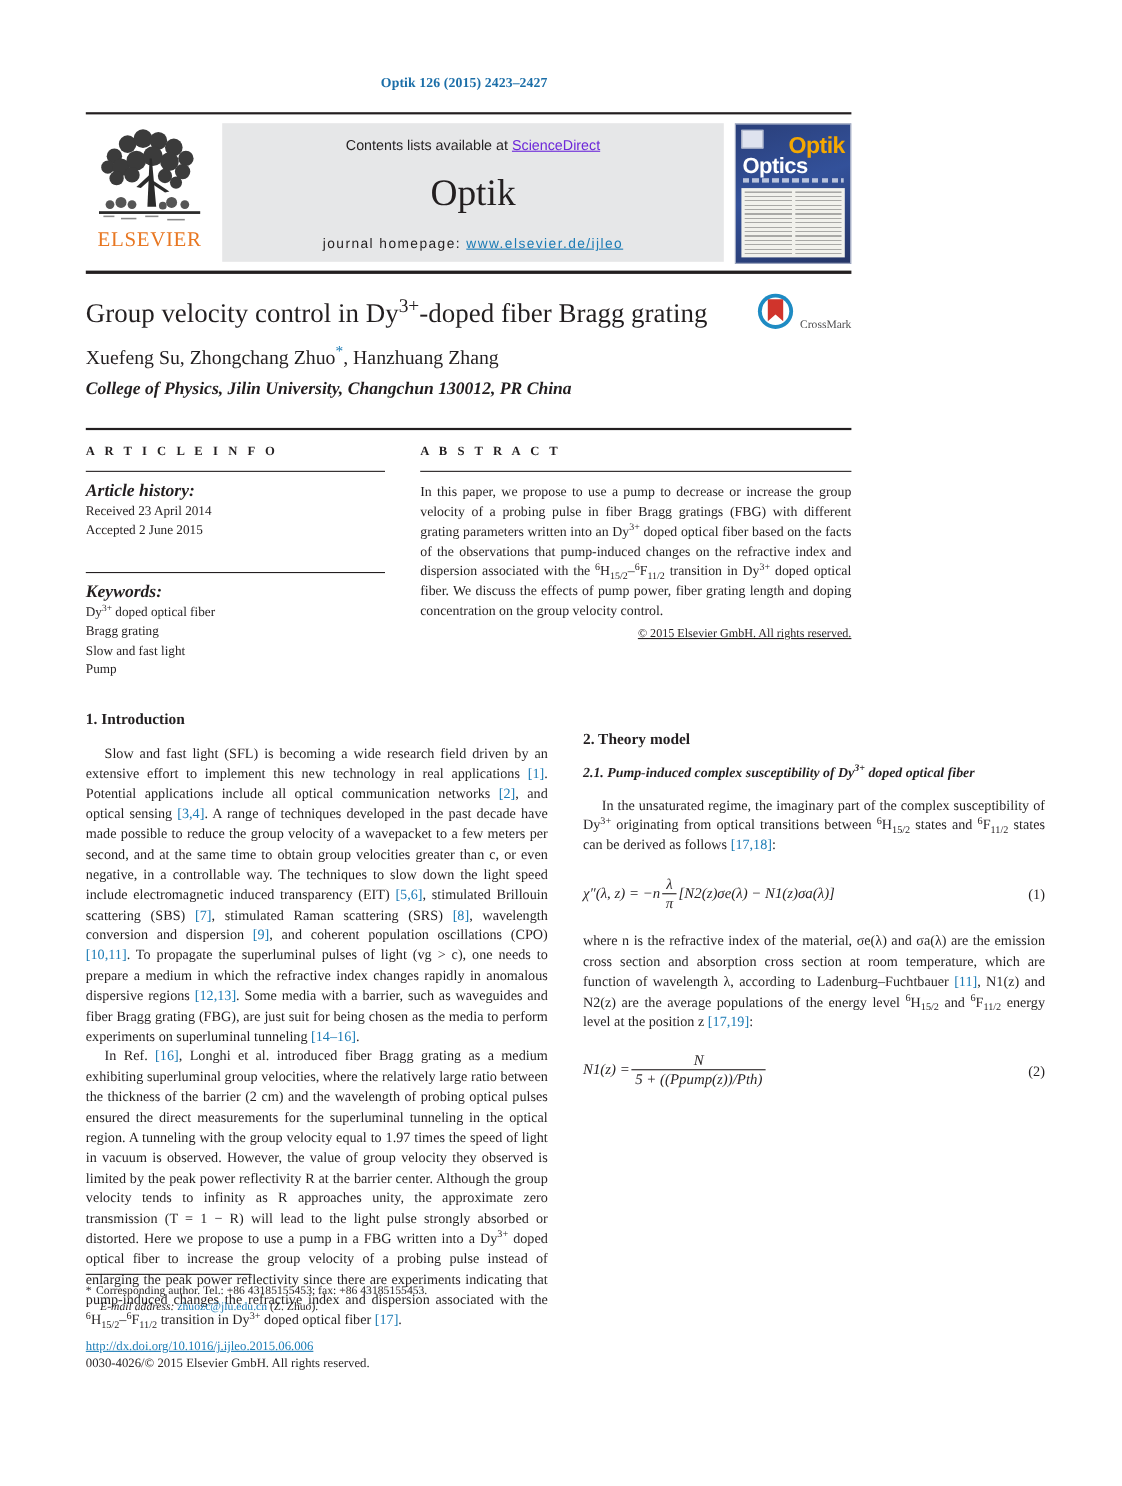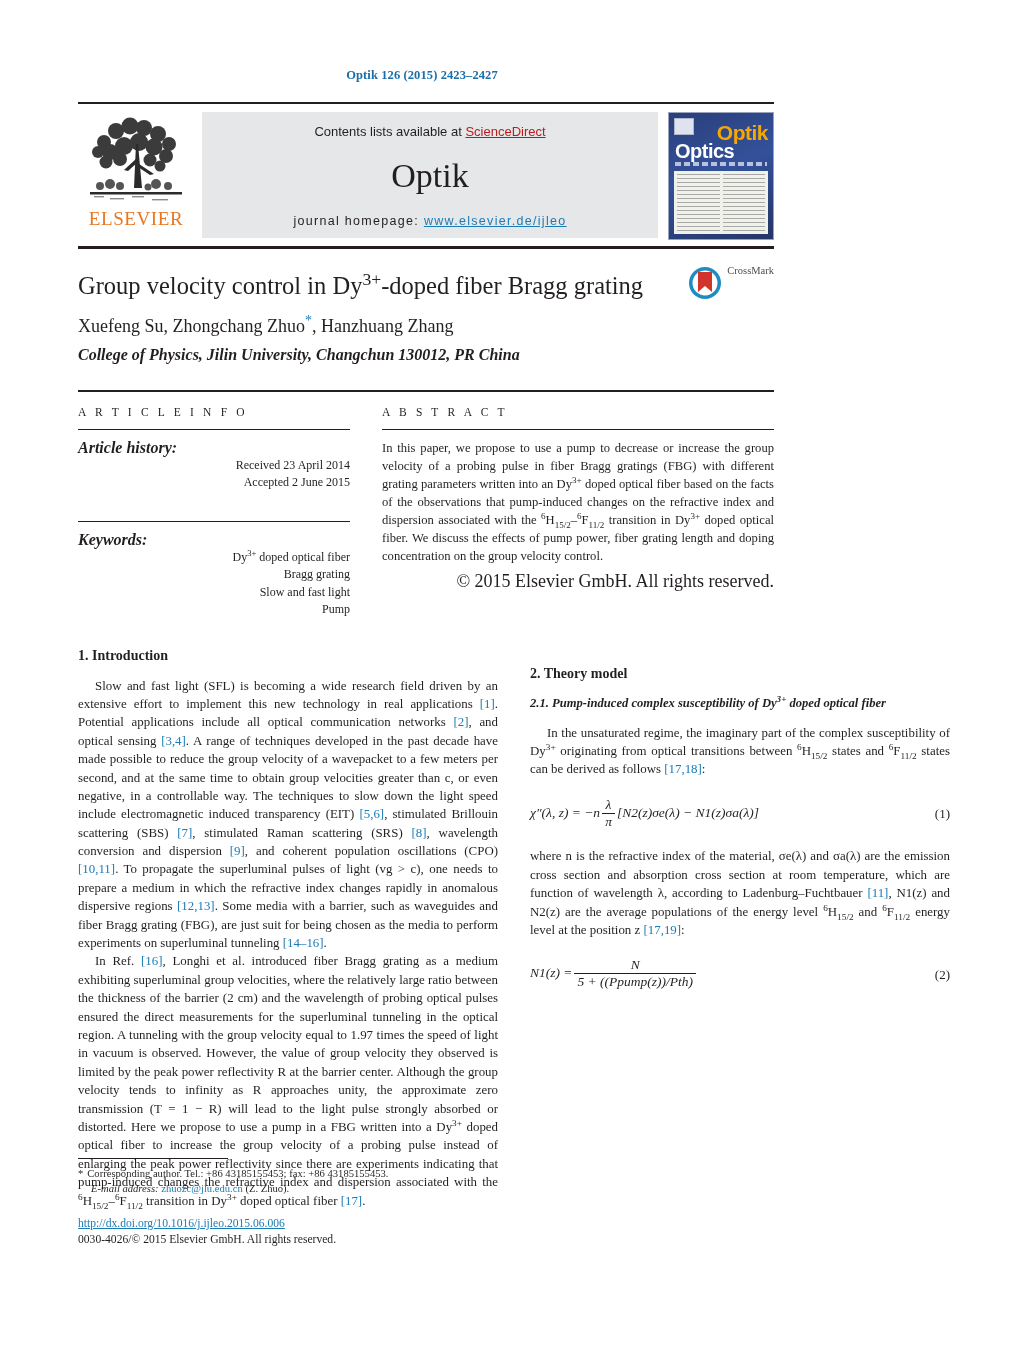--- a/index.html
+++ b/index.html
@@ -77,21 +77,21 @@
     align-items: center;
     justify-content: space-between;
     padding: 12px 0 10px 0;
   }
   .contents-line {
     font-family: "Liberation Sans", sans-serif;
     font-size: 13px;
     color: #231f20;
   }
   .contents-line .sd {
-    color: #b91c1c;
+    color: #6d28d9;
   }
   .journal-name {
     font-family: "Liberation Serif", serif;
     font-size: 34px;
     color: #231f20;
     line-height: 1;
     margin-top: -2px;
   }
   .homepage-line {
     font-family: "Liberation Sans", sans-serif;
@@ -193,21 +193,21 @@
     font-weight: bold;
     font-size: 16px;
     margin-top: 9px;
     color: #231f20;
   }
   .crossmark {
     position: absolute;
     top: -6px;
     right: 0;
     display: flex;
-    align-items: flex-start;
+    align-items: flex-end;
     gap: 4px;
   }
   .crossmark-label {
     font-family: "Liberation Serif", serif;
     font-size: 10.5px;
     color: #4d4d4f;
   }
 
   
   .band {
@@ -220,57 +220,57 @@
     width: 272px;
     flex: 0 0 272px;
     padding-right: 18px;
   }
   .abstract-col {
     flex: 1 1 auto;
     padding-left: 14px;
   }
   .sec-label {
     font-family: "Liberation Serif", serif;
-    font-weight: normal;
+    font-weight: bold;
     font-size: 11.5px;
     letter-spacing: 3.2px;
     color: #231f20;
   }
   .thin-rule {
     border-top: 1px solid #231f20;
     margin: 11px 0 9px 0;
   }
   .info-sub {
     font-family: "Liberation Serif", serif;
     font-style: italic;
     font-weight: bold;
     font-size: 16px;
     color: #231f20;
   }
   .info-line {
     font-family: "Liberation Serif", serif;
     font-size: 12px;
     line-height: 1.42;
     color: #231f20;
-    text-align: right;
   }
   .info-gap { height: 19px; }
   .abstract-text {
     font-family: "Liberation Serif", serif;
     font-size: 12.6px;
     line-height: 1.43;
     text-align: justify;
     color: #231f20;
   }
   .copyright {
     font-family: "Liberation Serif", serif;
-    font-size: 18px;
+    font-size: 11px;
     text-align: right;
     margin-top: 6px;
     color: #231f20;
+    text-decoration: underline;
   }
 
   
   .body-wrap {
     margin: 30px 70px 0 78px;
     display: flex;
     gap: 32px;
   }
   .col {
     width: 420px;

